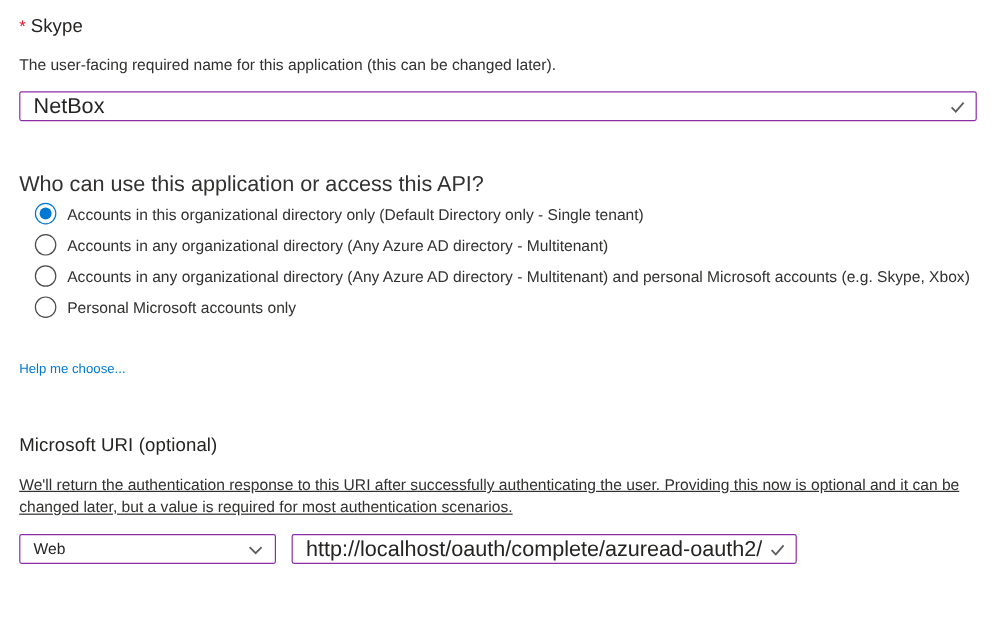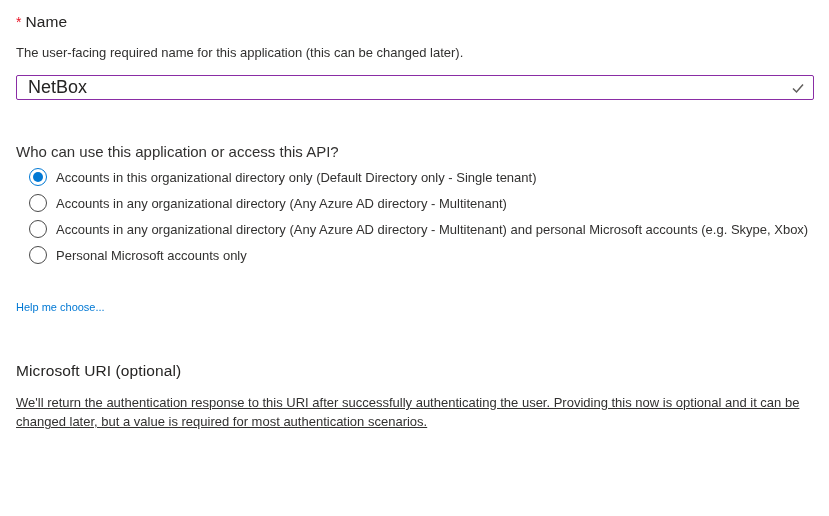--- a/index.html
+++ b/index.html
@@ -54,21 +54,21 @@
     position:absolute;
     right:9px;
     top:50%;
     transform:translateY(-50%);
     width:14px;height:14px;
     pointer-events:none;
   }
   .trail-icon svg{display:block;width:14px;height:14px;stroke:var(--icon-gray);fill:none;stroke-width:1.5;}
 
   .account-types{margin-top:43px;}
-  .question{font-size:15px;line-height:18px;margin-top:18px;}
+  .question{font-size:18px;line-height:18px;margin-top:18px;}
   .radio-group{margin-top:7px;}
   .radio-row{
     display:flex;
     align-items:center;
     height:18px;
     margin-bottom:8px;
     cursor:pointer;
     padding-left:13px;
   }
   .radio-circle{
@@ -131,21 +131,21 @@
     cursor:pointer;
   }
   .uri-wrap{position:relative;width:421px;margin-top:0;}
 </style>
 </head>
 <body>
 
 <div class="form">
 
   <div class="section-heading">
-    <span class="required">*</span><span>Name</span>
+    <span class="required">*</span><span>Skype</span>
   </div>
   <div class="description">The user-facing required name for this application (this can be changed later).</div>
   <div class="input-wrap">
     <input class="text-input" type="text" value="NetBox" style="">
     <span class="trail-icon">
       <svg viewBox="0 0 14 14">
           <polyline points="2,7.5 5.5,11 12,3.5"></polyline>
         </svg>
     </span>
   </div>
@@ -172,15 +172,33 @@
       </div>
     </div>
 
     <a class="help-link" href="#">Help me choose...</a>
   </div>
 
   <div class="redirect-section">
     <div class="section-heading">Microsoft URI (optional)</div>
     <div class="paragraph">We'll return the authentication response to this URI after successfully authenticating the user. Providing this now is optional and it can be changed later, but a value is required for most authentication scenarios.</div>
 
+    <div class="redirect-row">
+      <div class="select-box">
+        <span>Web</span>
+        <span class="trail-icon">
+          <svg viewBox="0 0 14 14">
+              <polyline points="2,5 7,10 12,5"></polyline>
+            </svg>
+        </span>
+      </div>
+      <div class="input-wrap uri-wrap">
+        <input class="text-input" type="text" value="http://localhost/oauth/complete/azuread-oauth2/" style="">
+        <span class="trail-icon">
+          <svg viewBox="0 0 14 14">
+              <polyline points="2,7.5 5.5,11 12,3.5"></polyline>
+            </svg>
+        </span>
+      </div>
+    </div>
   </div>
 
 </div>
 
 </body></html>

